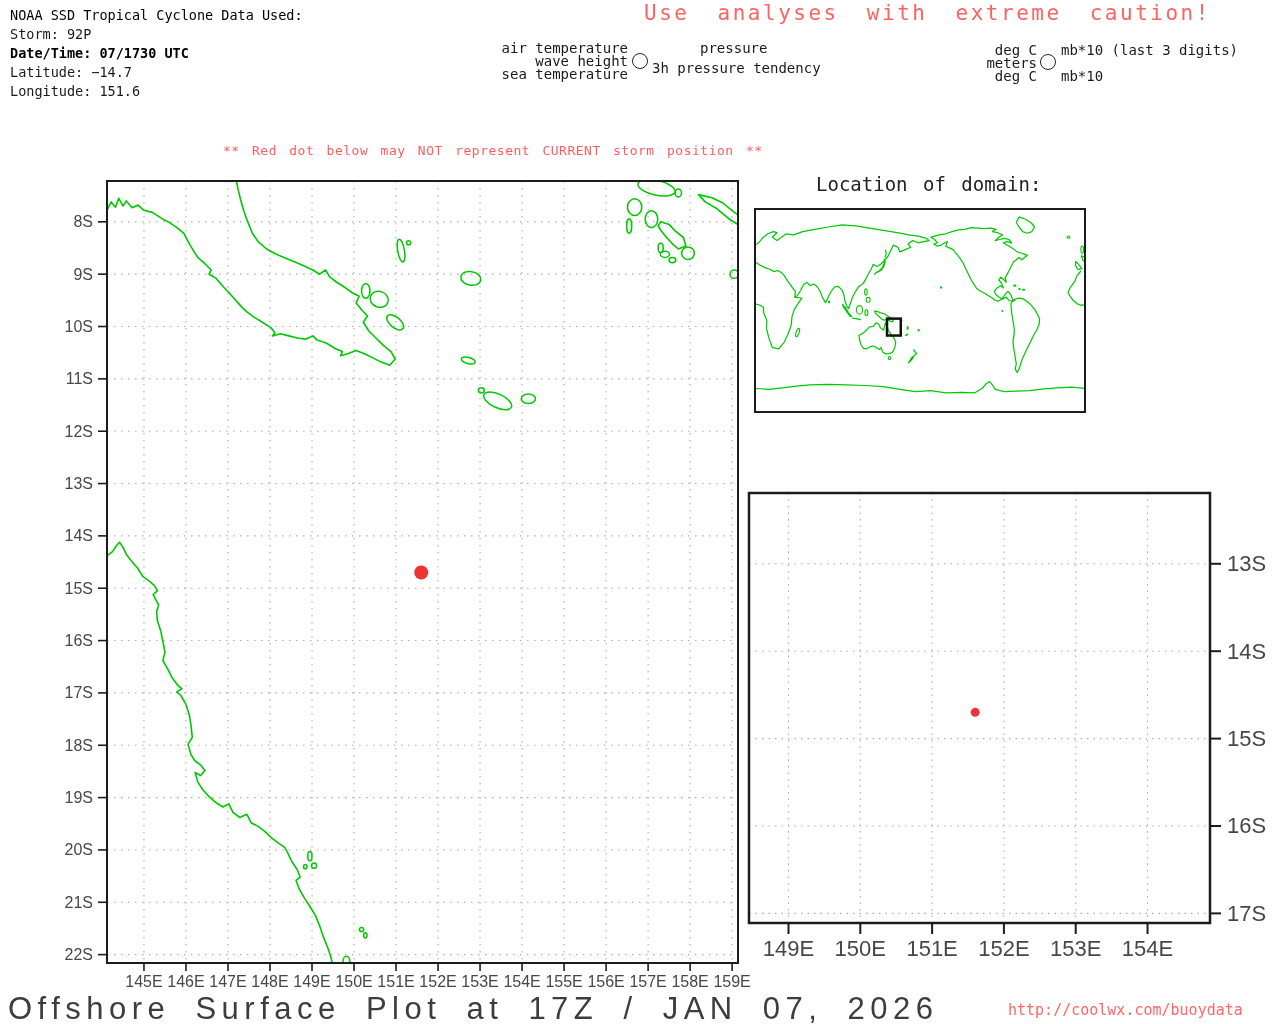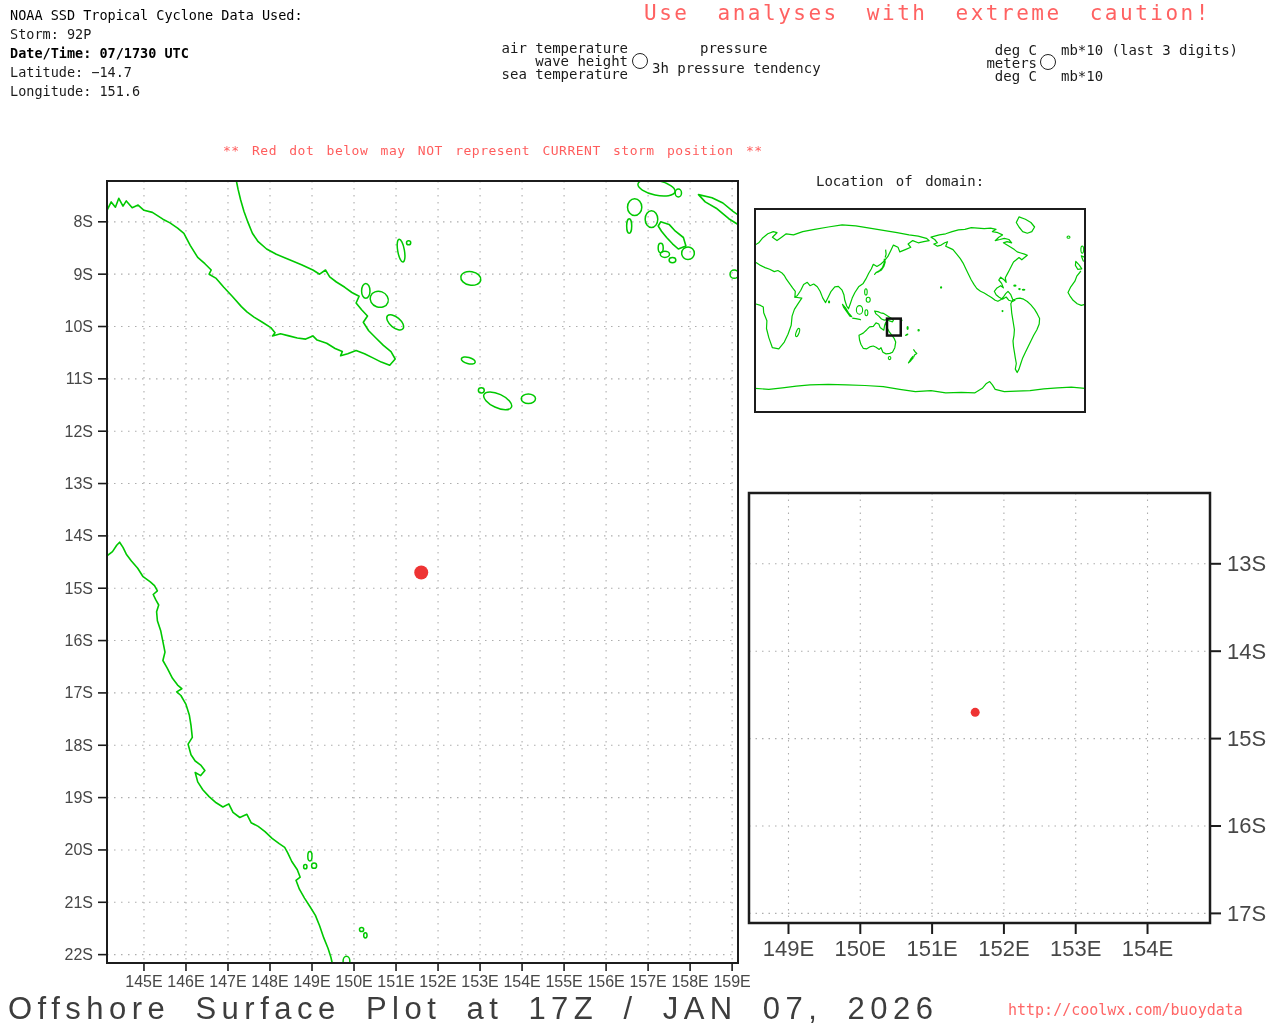--- a/index.html
+++ b/index.html
@@ -8,21 +8,21 @@
   .abs{position:absolute;}
   .hdr-line{font-size:13.5px;line-height:19px;color:#1a1a1a;white-space:pre;}
   .salmon{color:#000000;}
   .redbold{color:#000000;font-weight:bold;}
   #caution-banner{left:624px;top:1px;font-size:21px;letter-spacing:2.5px;word-spacing:13px;
        color:#ff6262;white-space:nowrap;margin-left:20px;}
   .leg{font-size:14px;color:#1a1a1a;white-space:nowrap;}
   .leg-r{text-align:right;}
   #storm-warning{left:175px;top:143px;font-size:13px;letter-spacing:0.5px;word-spacing:4px;
        color:#ff5d5d;white-space:nowrap;margin-left:48px;}
-  #inset-title{left:816px;top:173px;font-size:14px;color:#222;word-spacing:4px;white-space:nowrap;}
+  #inset-title{left:816px;top:173px;font-size:19px;color:#222;word-spacing:4px;white-space:nowrap;}
   #footer-title{left:8px;top:991px;font-family:"Liberation Sans",sans-serif;font-weight:300;
        font-size:31px;letter-spacing:5.5px;word-spacing:11px;color:#3d3d3d;white-space:nowrap;}
   #footer-url{left:1008px;top:1001px;font-size:15px;color:#ff6666;text-decoration:none;white-space:nowrap;}
   svg{position:absolute;overflow:visible;}
   svg text{font-family:"Liberation Sans",sans-serif;fill:#474747;}
   .circle-icon{position:absolute;border:1.6px solid #222;border-radius:50%;width:14px;height:14px;background:#fff;}
 </style>
 </head>
 <body>
 

